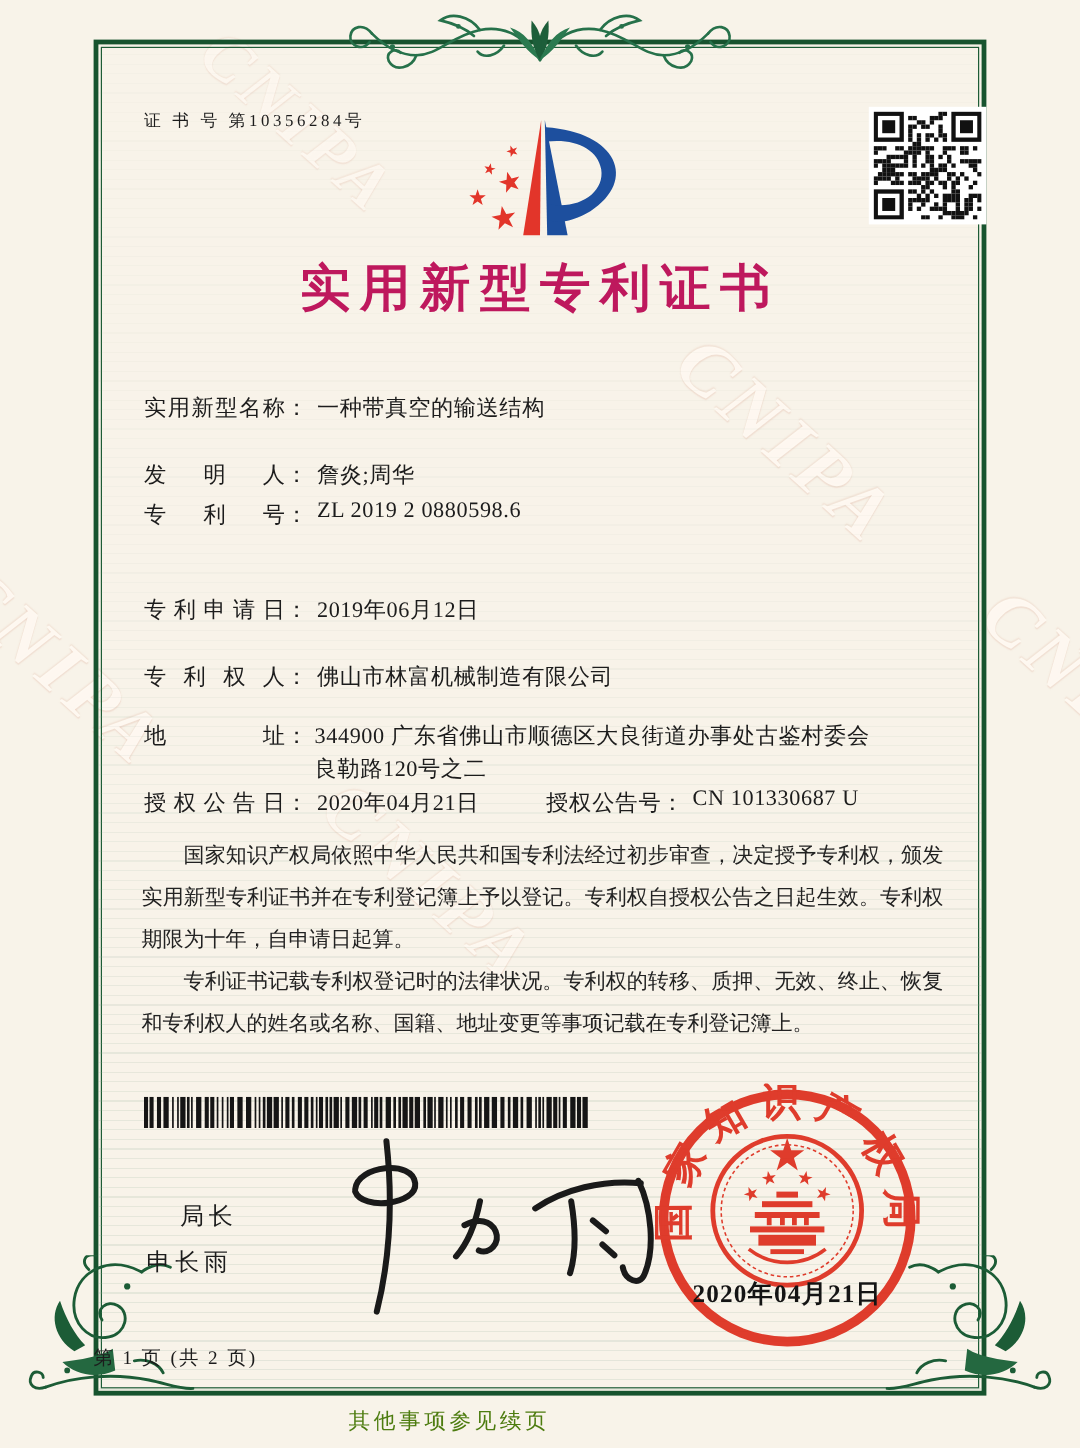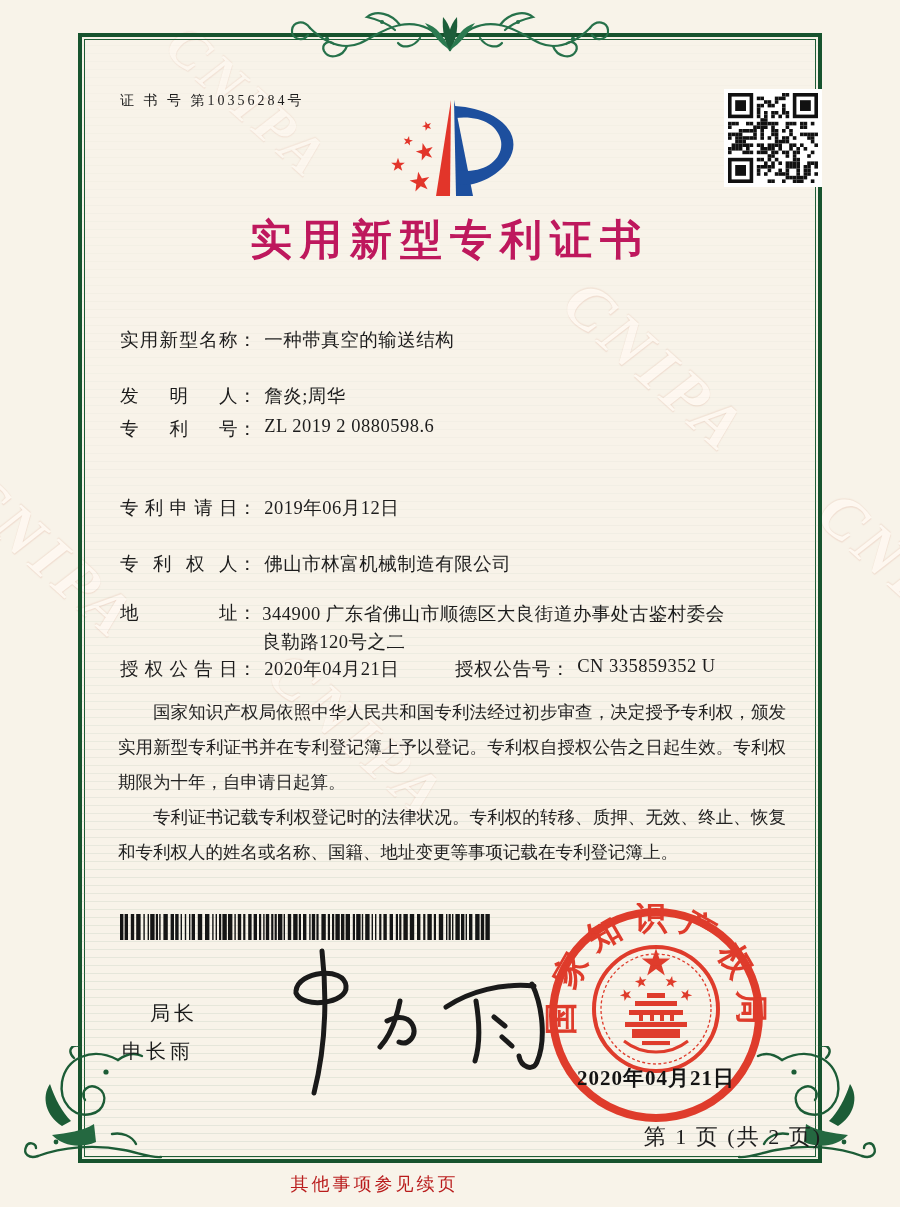--- a/index.html
+++ b/index.html
@@ -80,22 +80,22 @@
   
   .barcode{position:absolute;left:120px;top:914px;width:370px;height:26px;}
   .signer-title{position:absolute;left:122px;top:1000px;font-size:20px;letter-spacing:4px;font-family:"Liberation Sans","DejaVu Sans",sans-serif;margin-left:28px;}
   .signer-name{position:absolute;left:122px;top:1038px;font-size:20px;letter-spacing:4px;font-family:"Liberation Sans","DejaVu Sans",sans-serif;}
   .signature{position:absolute;left:250px;top:945px;width:330px;height:155px;}
   .seal{position:absolute;left:542px;top:903px;width:228px;height:228px;}
   .seal-date{
     position:absolute;left:545px;top:1064px;width:222px;text-align:center;
     font-size:21px;font-weight:bold;color:#141414;letter-spacing:1px;
   }
-  .page-info{position:absolute;left:78px;top:1122px;width:744px;text-align:right;font-size:22px;letter-spacing:2px;}
-  .continuation{position:absolute;left:0;top:1172px;width:749px;text-align:center;font-size:18px;letter-spacing:3px;color:#b91c1c;}
+  .page-info{position:absolute;left:78px;top:1122px;width:744px;text-align:left;font-size:16px;letter-spacing:2px;}
+  .continuation{position:absolute;left:0;top:1172px;width:749px;text-align:center;font-size:18px;letter-spacing:3px;color:#4d7c0f;}
 </style>
 </head>
 <body>
 
 <div class="page">
 
   <span class="wm wm1">CNIPA</span>
   <span class="wm wm2">CNIPA</span>
   <span class="wm wm3">CNIPA</span>
   <span class="wm wm4">CNIPA</span>
@@ -418,21 +418,21 @@
   <div class="row" style="top:600px">
     <span class="flabel">地址</span><span class="colon">：</span>
     <span class="addr-lines"><span>344900 广东省佛山市顺德区大良街道办事处古鉴村委会</span><br>
     <span>良勒路120号之二</span></span>
   </div>
   <div class="row" style="top:656px">
     <span class="flabel">授权公告日</span><span class="colon">：</span>
     <span class="fval">2020年04月21日</span>
     <span class="grant-col2">
       <span class="flabel" style="width:96px">授权公告号</span><span class="colon">：</span>
-      <span class="fval">CN 335859352 U</span>
+      <span class="fval">CN 101330687 U</span>
     </span>
   </div>
 
   <div class="legal">
     <p>国家知识产权局依照中华人民共和国专利法经过初步审查，决定授予专利权，颁发实用新型专利证书并在专利登记簿上予以登记。专利权自授权公告之日起生效。专利权期限为十年，自申请日起算。</p>
     <p>专利证书记载专利权登记时的法律状况。专利权的转移、质押、无效、终止、恢复和专利权人的姓名或名称、国籍、地址变更等事项记载在专利登记簿上。</p>
   </div>
 
   <svg class="barcode" id="barcodesvg" viewBox="0 0 370 26">
       <rect x="0" y="0" width="3.4" height="26" fill="#151515"></rect>

